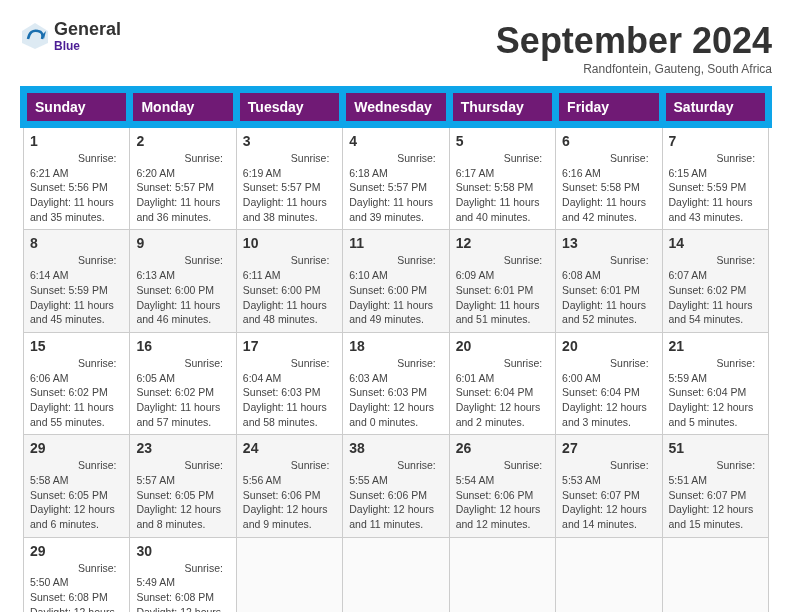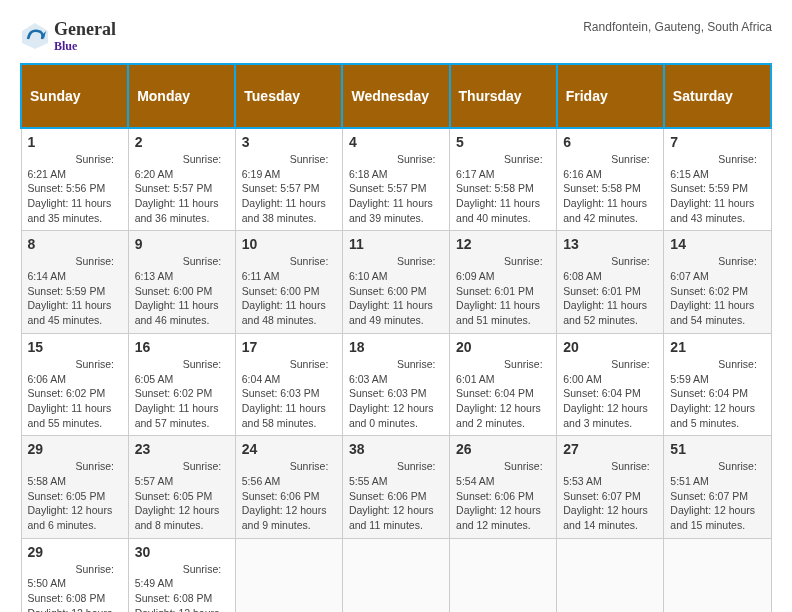--- a/index.html
+++ b/index.html
@@ -13,21 +13,20 @@
     .header-area {
       display: flex;
       justify-content: space-between;
       align-items: flex-start;
       margin-bottom: 10px;
     }
     .logo {
       display: flex;
       align-items: center;
       gap: 4px;
-      font-family: Liberation Serif, serif;
     }
     .logo-text {
       display: flex;
       flex-direction: column;
       line-height: 1.1;
     }
     .logo-general {
       font-size: 18px;
       font-weight: bold;
       color: #333;
@@ -52,26 +51,26 @@
     .location-title {
       font-size: 12px;
       color: #555;
     }
     .calendar-table {
       width: 100%;
       border-collapse: collapse;
       table-layout: fixed;
     }
     .calendar-table th {
-      background-color: #a16207;
+      background-color: #701a75;
       color: #fff;
       text-align: left;
-      padding: 23px 8px;
+      padding: 6px 8px;
       font-size: 14px;
-      border: 2px solid #0ea5e9;
+      border: 7px solid #0ea5e9;
     }
     .calendar-table td {
       border: 1px solid #ccc;
       vertical-align: top;
       padding: 5px 6px;
       height: 90px;
       background: #fff;
       font-size: 11px;
       color: #333;
     }
@@ -103,20 +102,21 @@
       <polygon points="15,2 28,10 28,22 15,28 2,22 2,10" fill="#1a6faf" opacity="0.15"></polygon>
       <path d="M8,18 Q10,8 18,10 Q24,11 22,18" fill="none" stroke="#1a6faf" stroke-width="2.5"></path>
       <polygon points="22,14 26,10 24,18" fill="#1a6faf"></polygon>
     </svg>
     <div class="logo-text">
       <span class="logo-general">General</span>
       <span class="logo-blue">Blue</span>
     </div>
   </div>
   <div class="title-area">
+    <div class="month-title">September 2024</div>
     <div class="location-title">Randfontein, Gauteng, South Africa</div>
   </div>
 </div>
 
 <table class="calendar-table">
   <thead>
     <tr>
     <th>Sunday</th>
         <th>Monday</th>
         <th>Tuesday</th>

